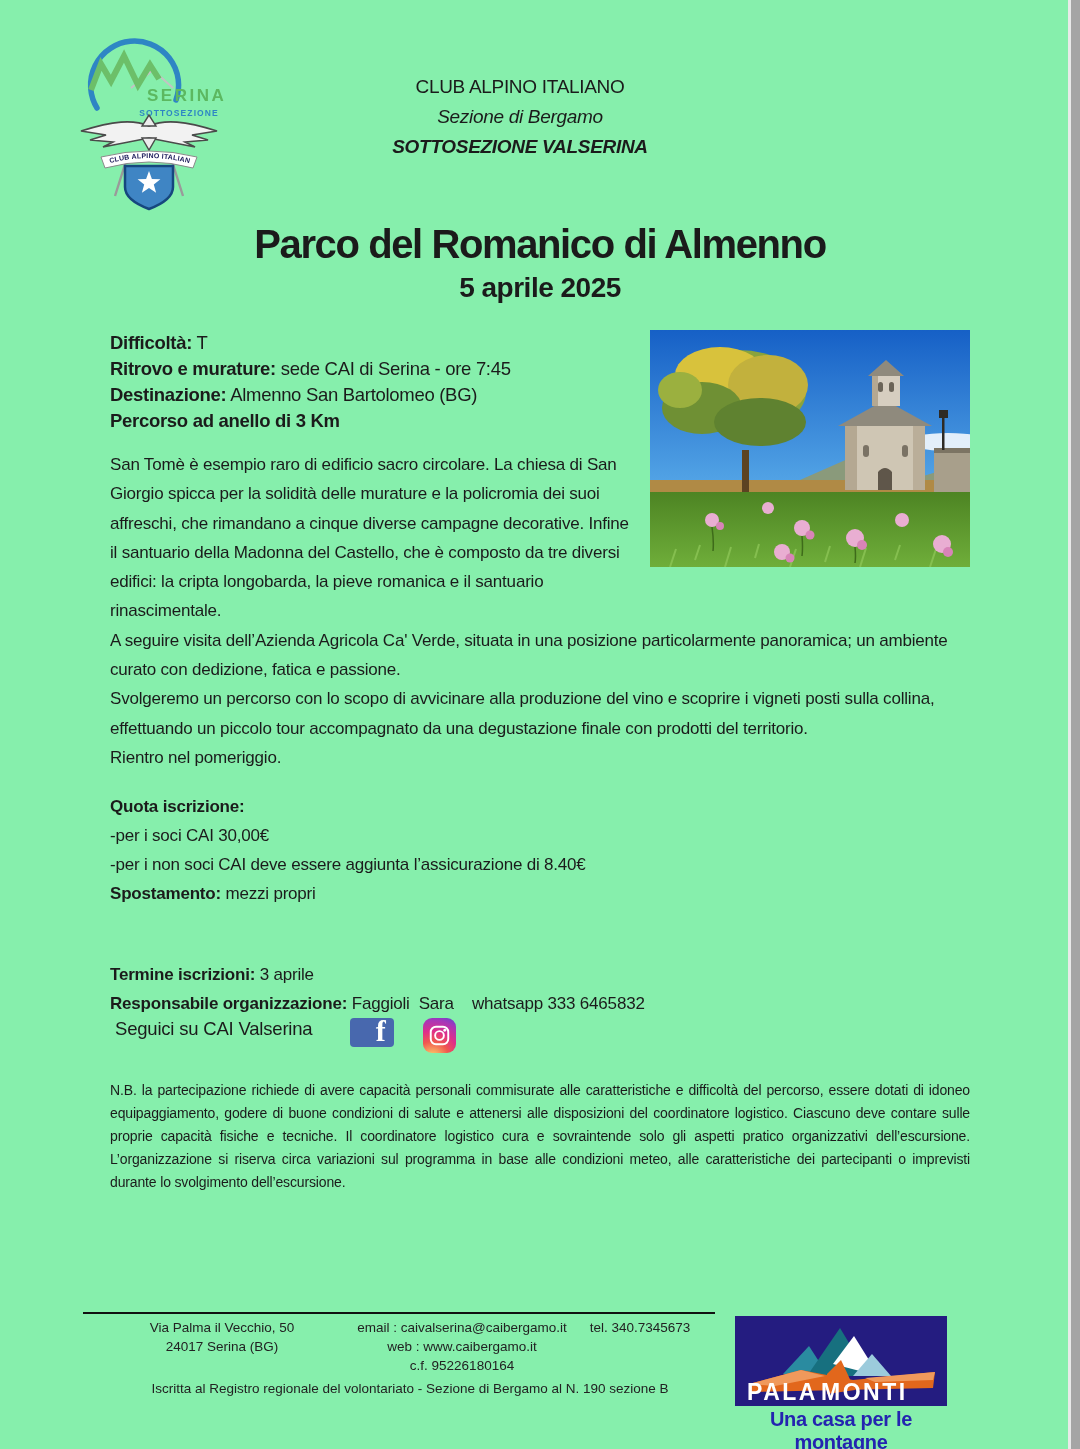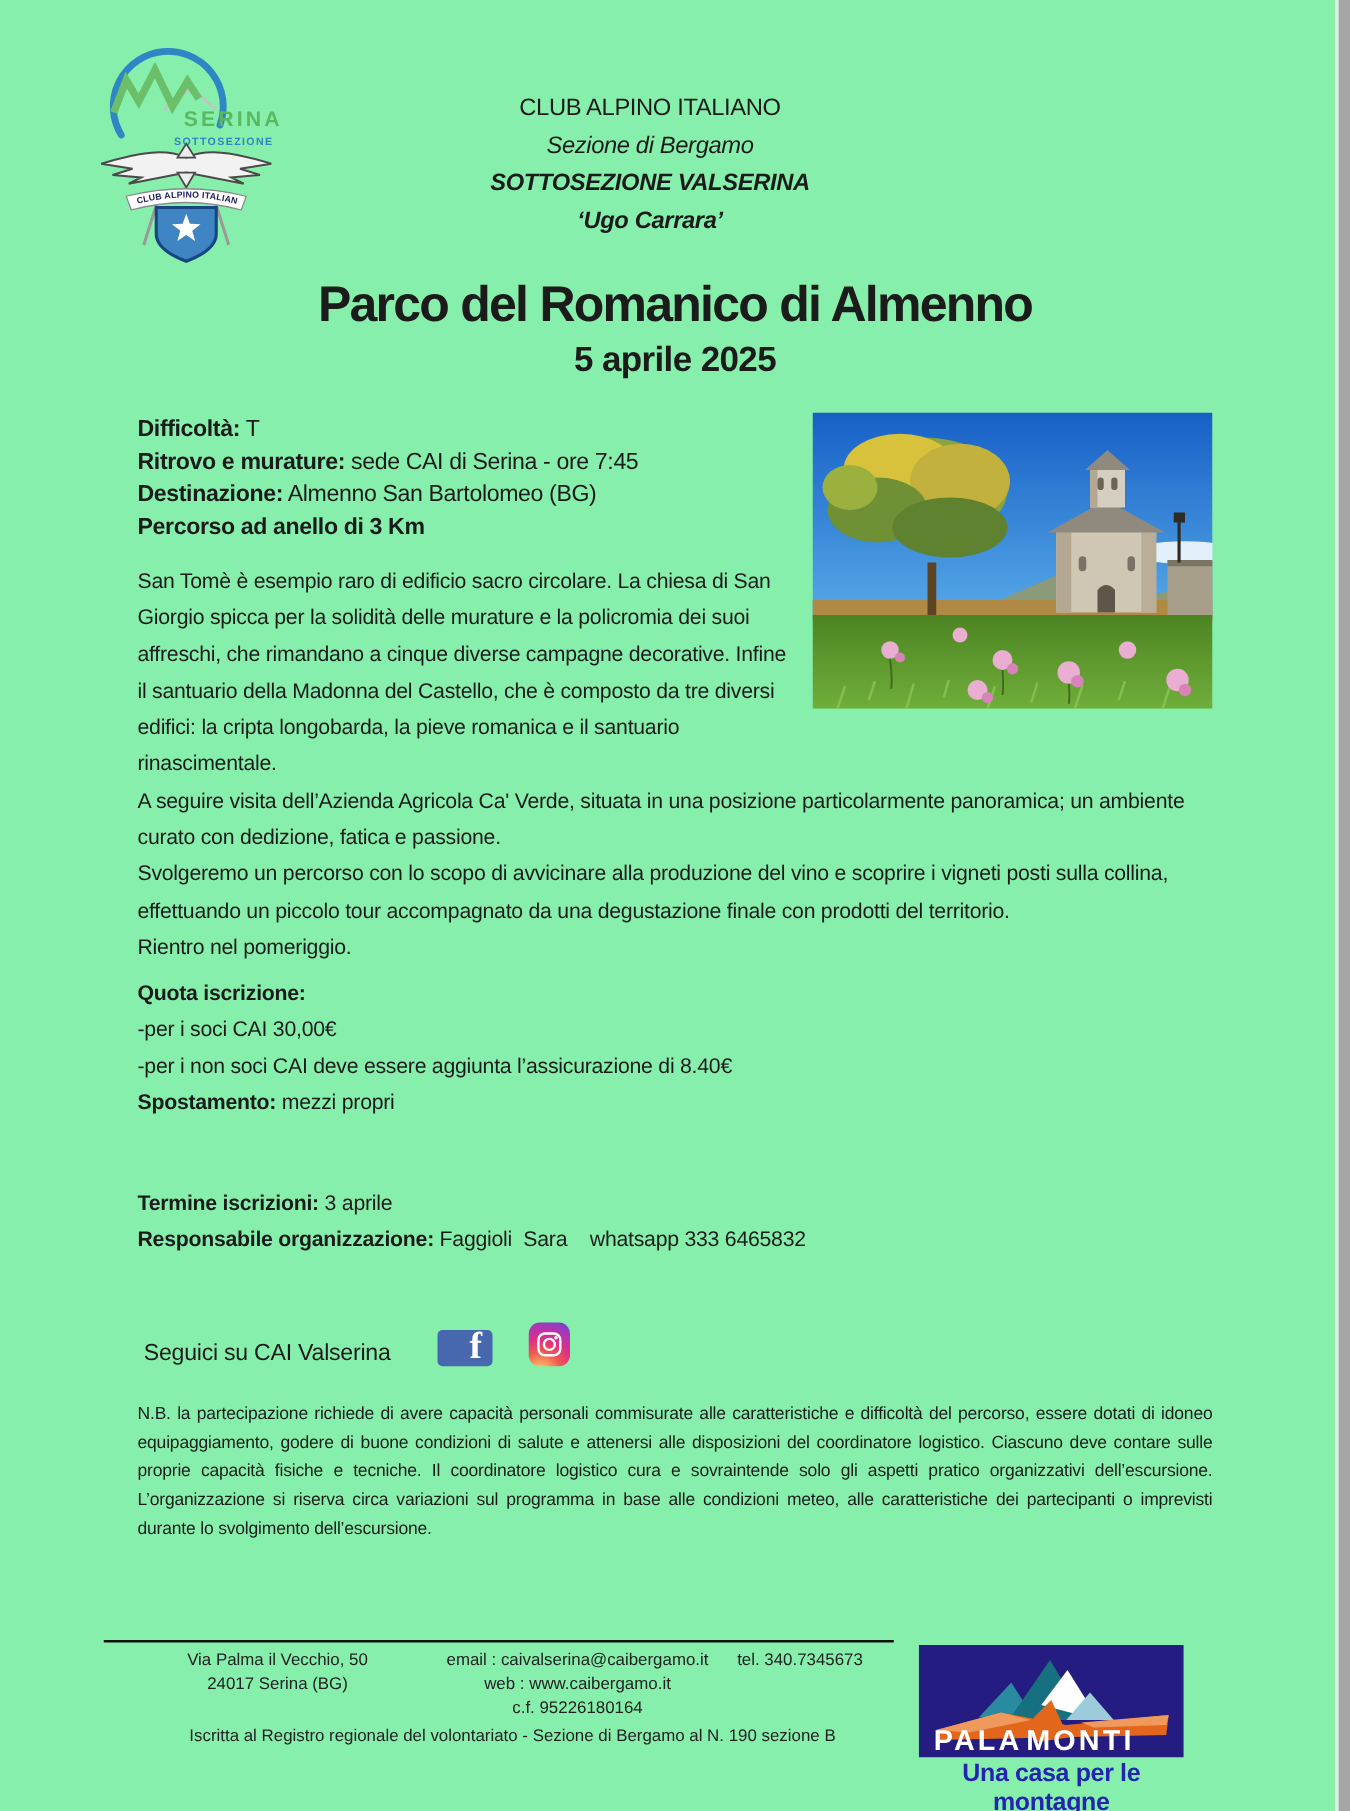--- a/index.html
+++ b/index.html
@@ -30,30 +30,30 @@
 
   
   .content { position:absolute; top:330px; left:110px; width:860px; font-size:17px; letter-spacing:-0.2px; }
   .photo-wrap { float:right; width:320px; height:237px; margin:0 0 10px 16px; }
   .photo-wrap svg { display:block; width:100%; height:100%; }
   .details { margin-bottom:16px; }
   .detail-line { font-size:18.5px; line-height:26px; letter-spacing:-0.3px; }
   .detail-line b { font-weight:700; }
   .body-par { line-height:29.3px; margin:0; }
 
-  .quota { margin-top:8px; }
+  .quota { margin-top:20px; }
   .quota div { line-height:29px; }
   .quota-head { font-weight:700; }
 
   .termine { margin-top:52px; }
   .termine div { line-height:29px; }
   .termine b { font-weight:700; }
   .keep-space { white-space:pre-wrap; }
 
-  .social-row { margin-top:52px; display:flex; align-items:flex-end; }
+  .social-row { display:flex; align-items:flex-start; }
   .social-label { font-size:18.5px; letter-spacing:-0.2px; padding-left:5px; }
   .fb-icon { width:44px; height:29px; background:#4868ae; border-radius:4px; margin-left:38px;
              position:relative; overflow:hidden; }
   .fb-icon span { position:absolute; right:9px; top:-4px; color:#fff; font-weight:700; font-size:30px;
                   font-family:"Liberation Serif", serif; }
   .ig-icon { width:33px; height:35px; border-radius:9px; margin-left:29px;
              background:radial-gradient(circle at 28% 115%, #fdc468 8%, #f0584f 36%, #df2e8a 58%, #a637b9 82%, #5b4ad1 100%);
              display:flex; align-items:center; justify-content:center; }
 
   .fineprint { margin-top:26px; font-size:14px; line-height:23px; letter-spacing:-0.15px;
@@ -109,21 +109,20 @@
 
       <path d="M52 130 L100 130 L100 151 Q100 164 76 173 Q52 164 52 151 Z" fill="#3f85c4" stroke="#16477e" stroke-width="2.5"></path>
       <polygon points="76,135 78.9,142.9 87.4,143.3 80.8,148.6 83.1,156.7 76,152 68.9,156.7 71.2,148.6 64.6,143.3 73.1,142.9" fill="#ffffff"></polygon>
     </svg>
   </div>
 
   <div class="org-block">
     <div class="org-l1">CLUB ALPINO ITALIANO</div>
     <div class="org-l2">Sezione di Bergamo</div>
     <div class="org-l3">SOTTOSEZIONE VALSERINA</div>
-    <div class="org-l4">‘Ugo Carrara’</div>
   </div>
 
   <div class="title-block">
     <div class="doc-title">Parco del Romanico di Almenno</div>
     <div class="doc-date">5 aprile 2025</div>
   </div>
 
   <div class="content">
 
     <div class="photo-wrap">

